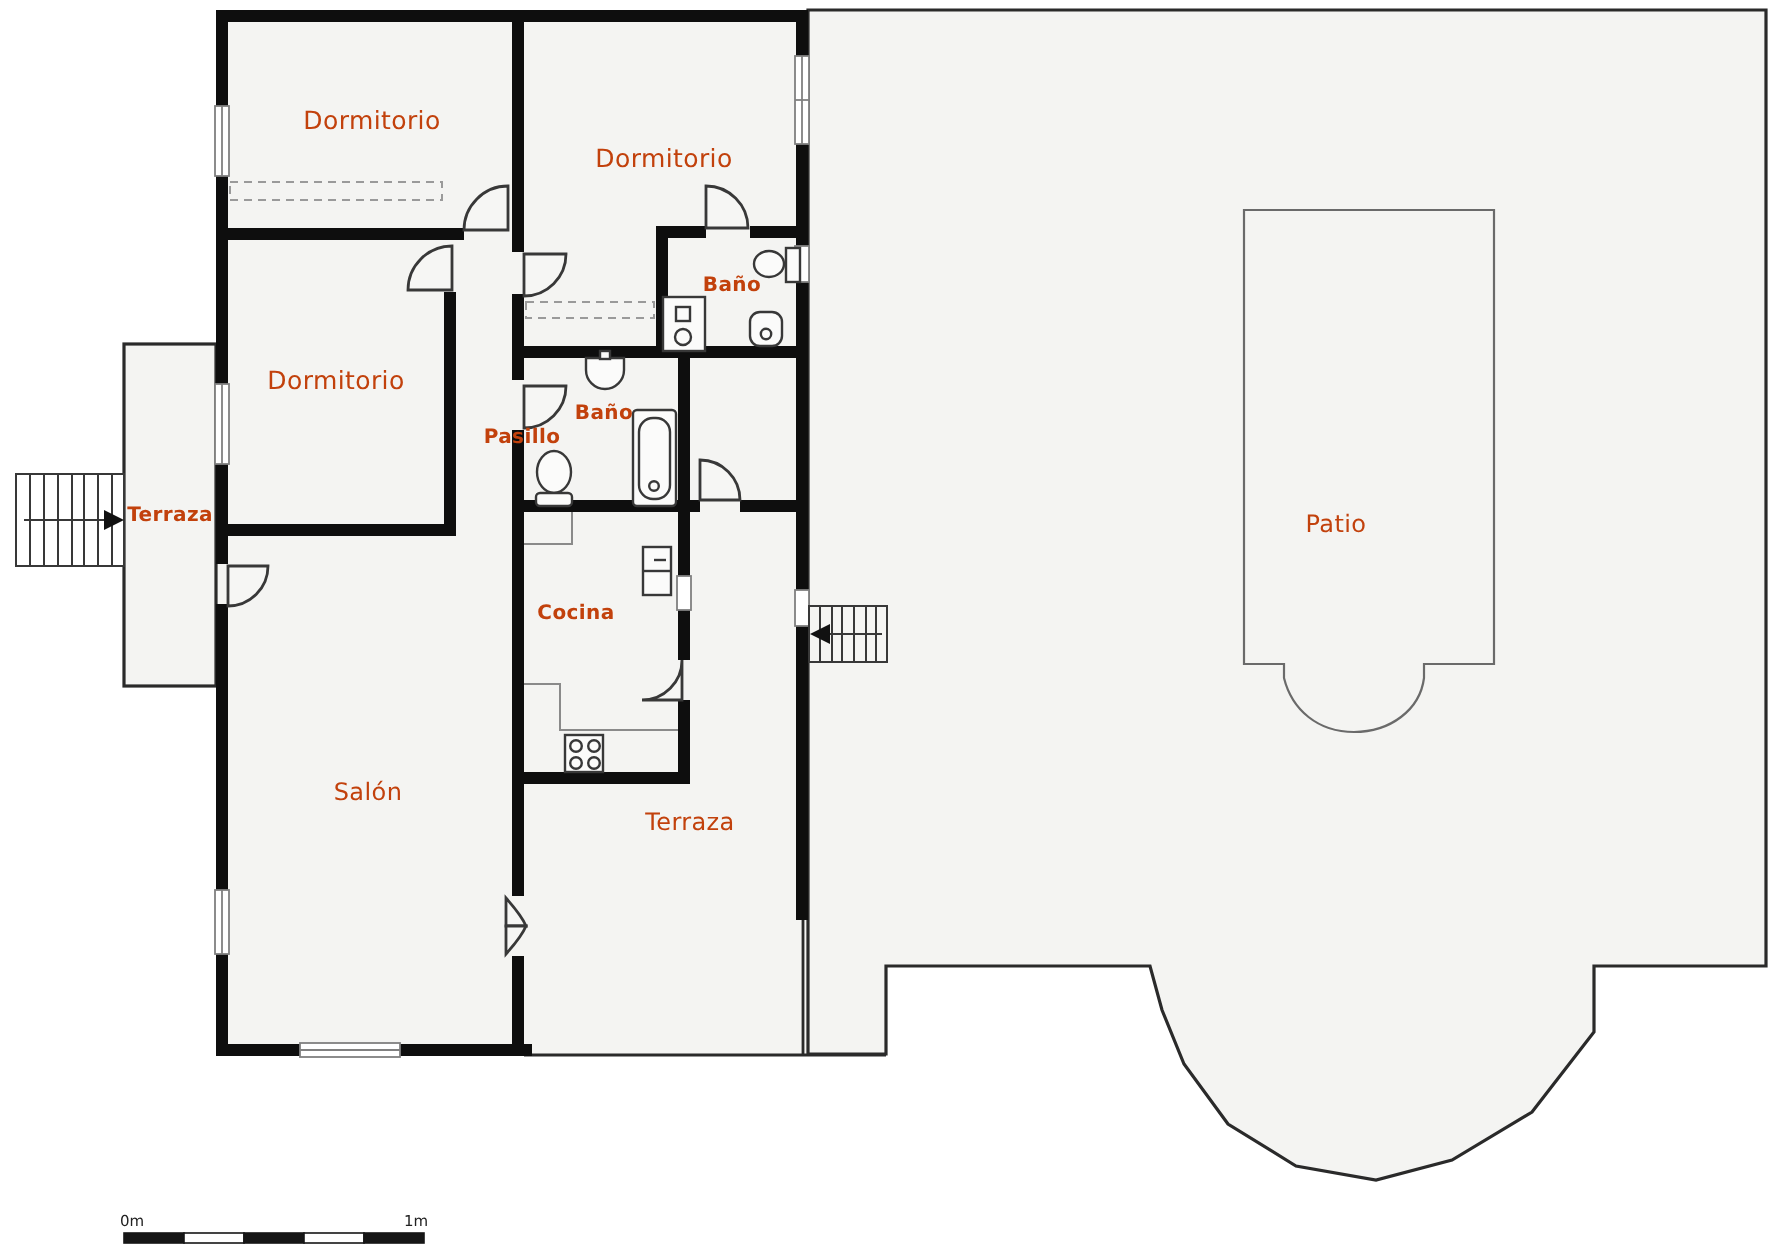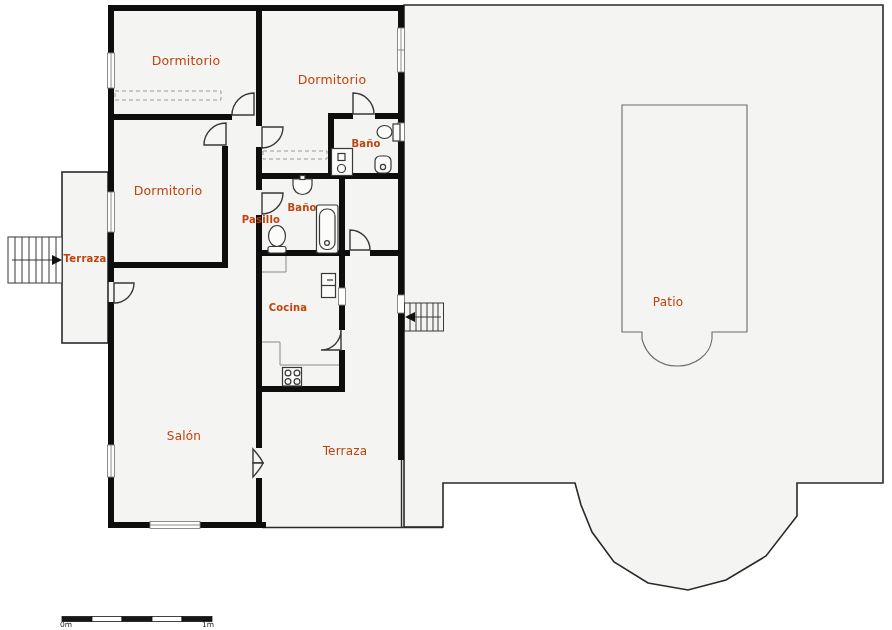--- a/index.html
+++ b/index.html
@@ -2,26 +2,26 @@
 <html><head>
 <meta charset="utf-8">
 <style>
   html,body{margin:0;padding:0;background:#ffffff;}
   #stage{position:relative;width:892px;height:630px;background:#ffffff;overflow:hidden;
          font-family:"DejaVu Sans","Liberation Sans",sans-serif;}
   #plan-svg{position:absolute;left:0;top:0;}
   .room-label{position:absolute;color:#c2410c;text-align:center;white-space:nowrap;
               transform:translate(-50%,-50%);letter-spacing:.2px;}
   .lbl-lg{font-size:12.5px;}
-  .lbl-md{font-size:12px;margin-top:40px;}
+  .lbl-md{font-size:12px;}
   .lbl-sm{font-size:10px;font-weight:bold;}
   #watermark{position:absolute;left:430px;top:296px;transform:translate(-50%,-50%);
              font-size:42px;font-weight:bold;color:#e9e9e6;opacity:.9;letter-spacing:2px;
              text-shadow:0 0 2px rgba(255,255,255,.6);}
-  .scale-label{position:absolute;font-size:7.5px;color:#222;margin-top:14px;}
+  .scale-label{position:absolute;font-size:7.5px;color:#222;}
 </style>
 </head>
 <body>
 
 <div id="stage">
 
 <svg id="plan-svg" width="892" height="630" viewBox="0 0 892 630">
 
   <g>
     <rect x="108" y="5" width="296" height="523" fill="#f4f4f2"></rect>

